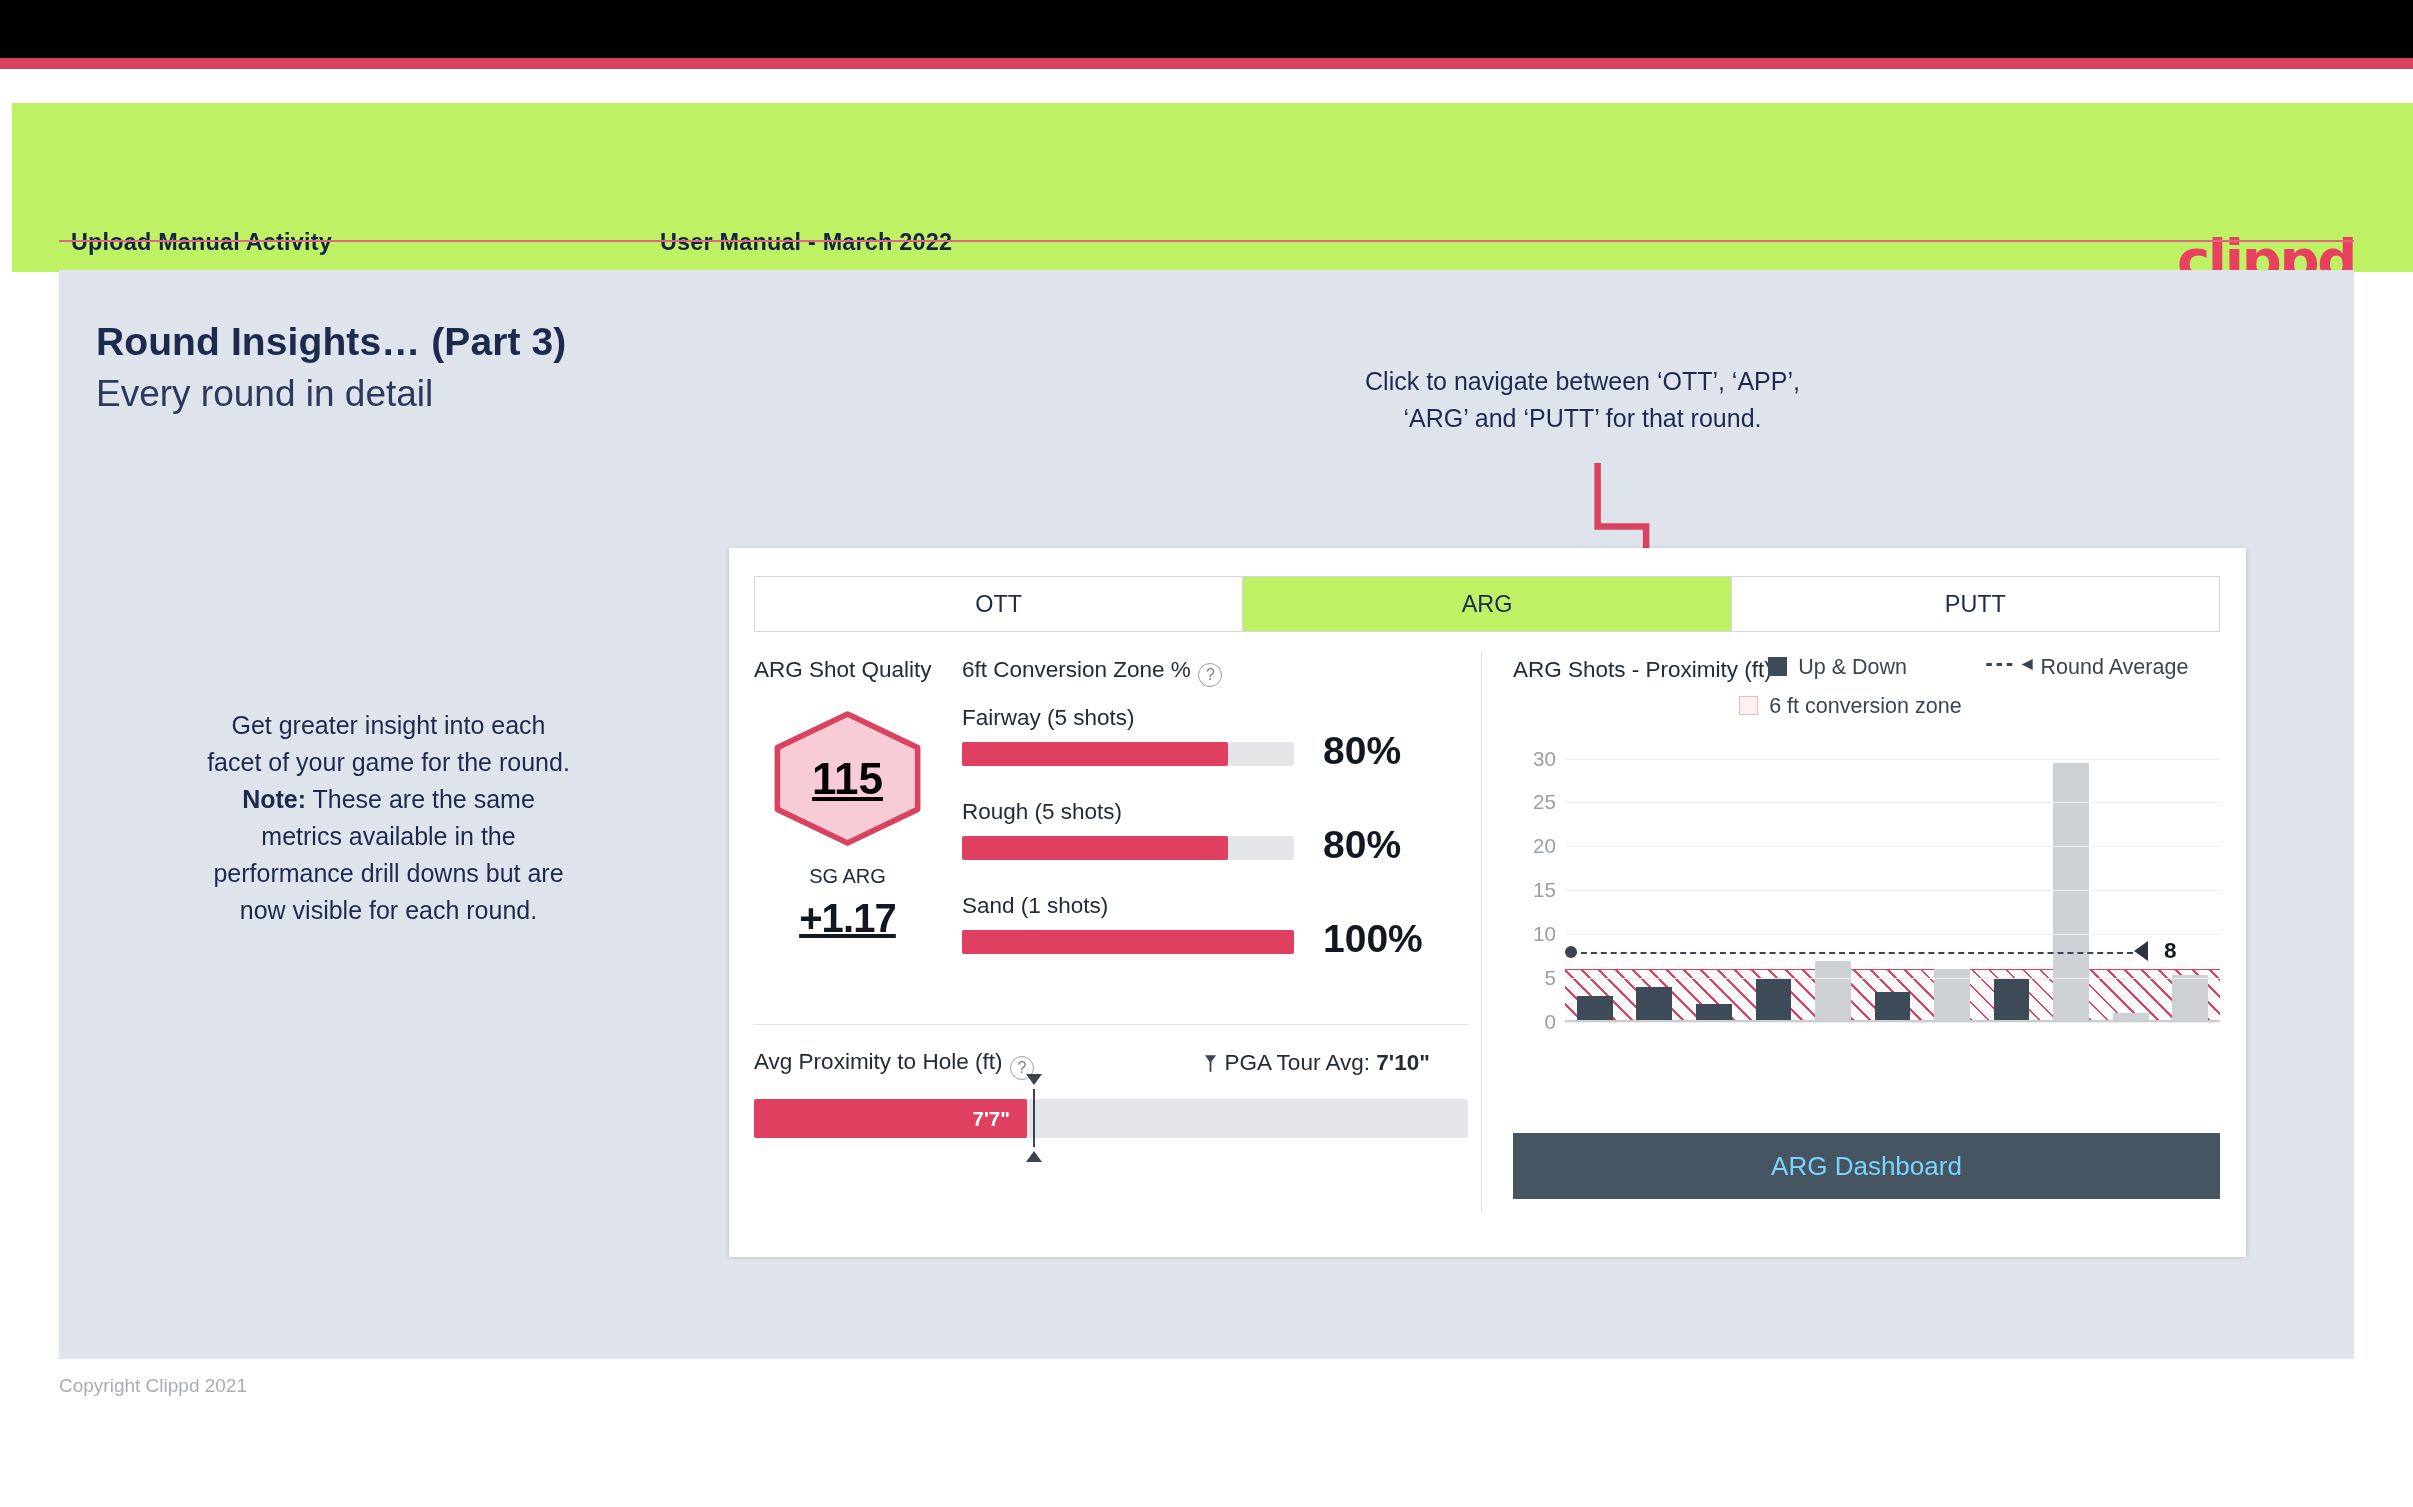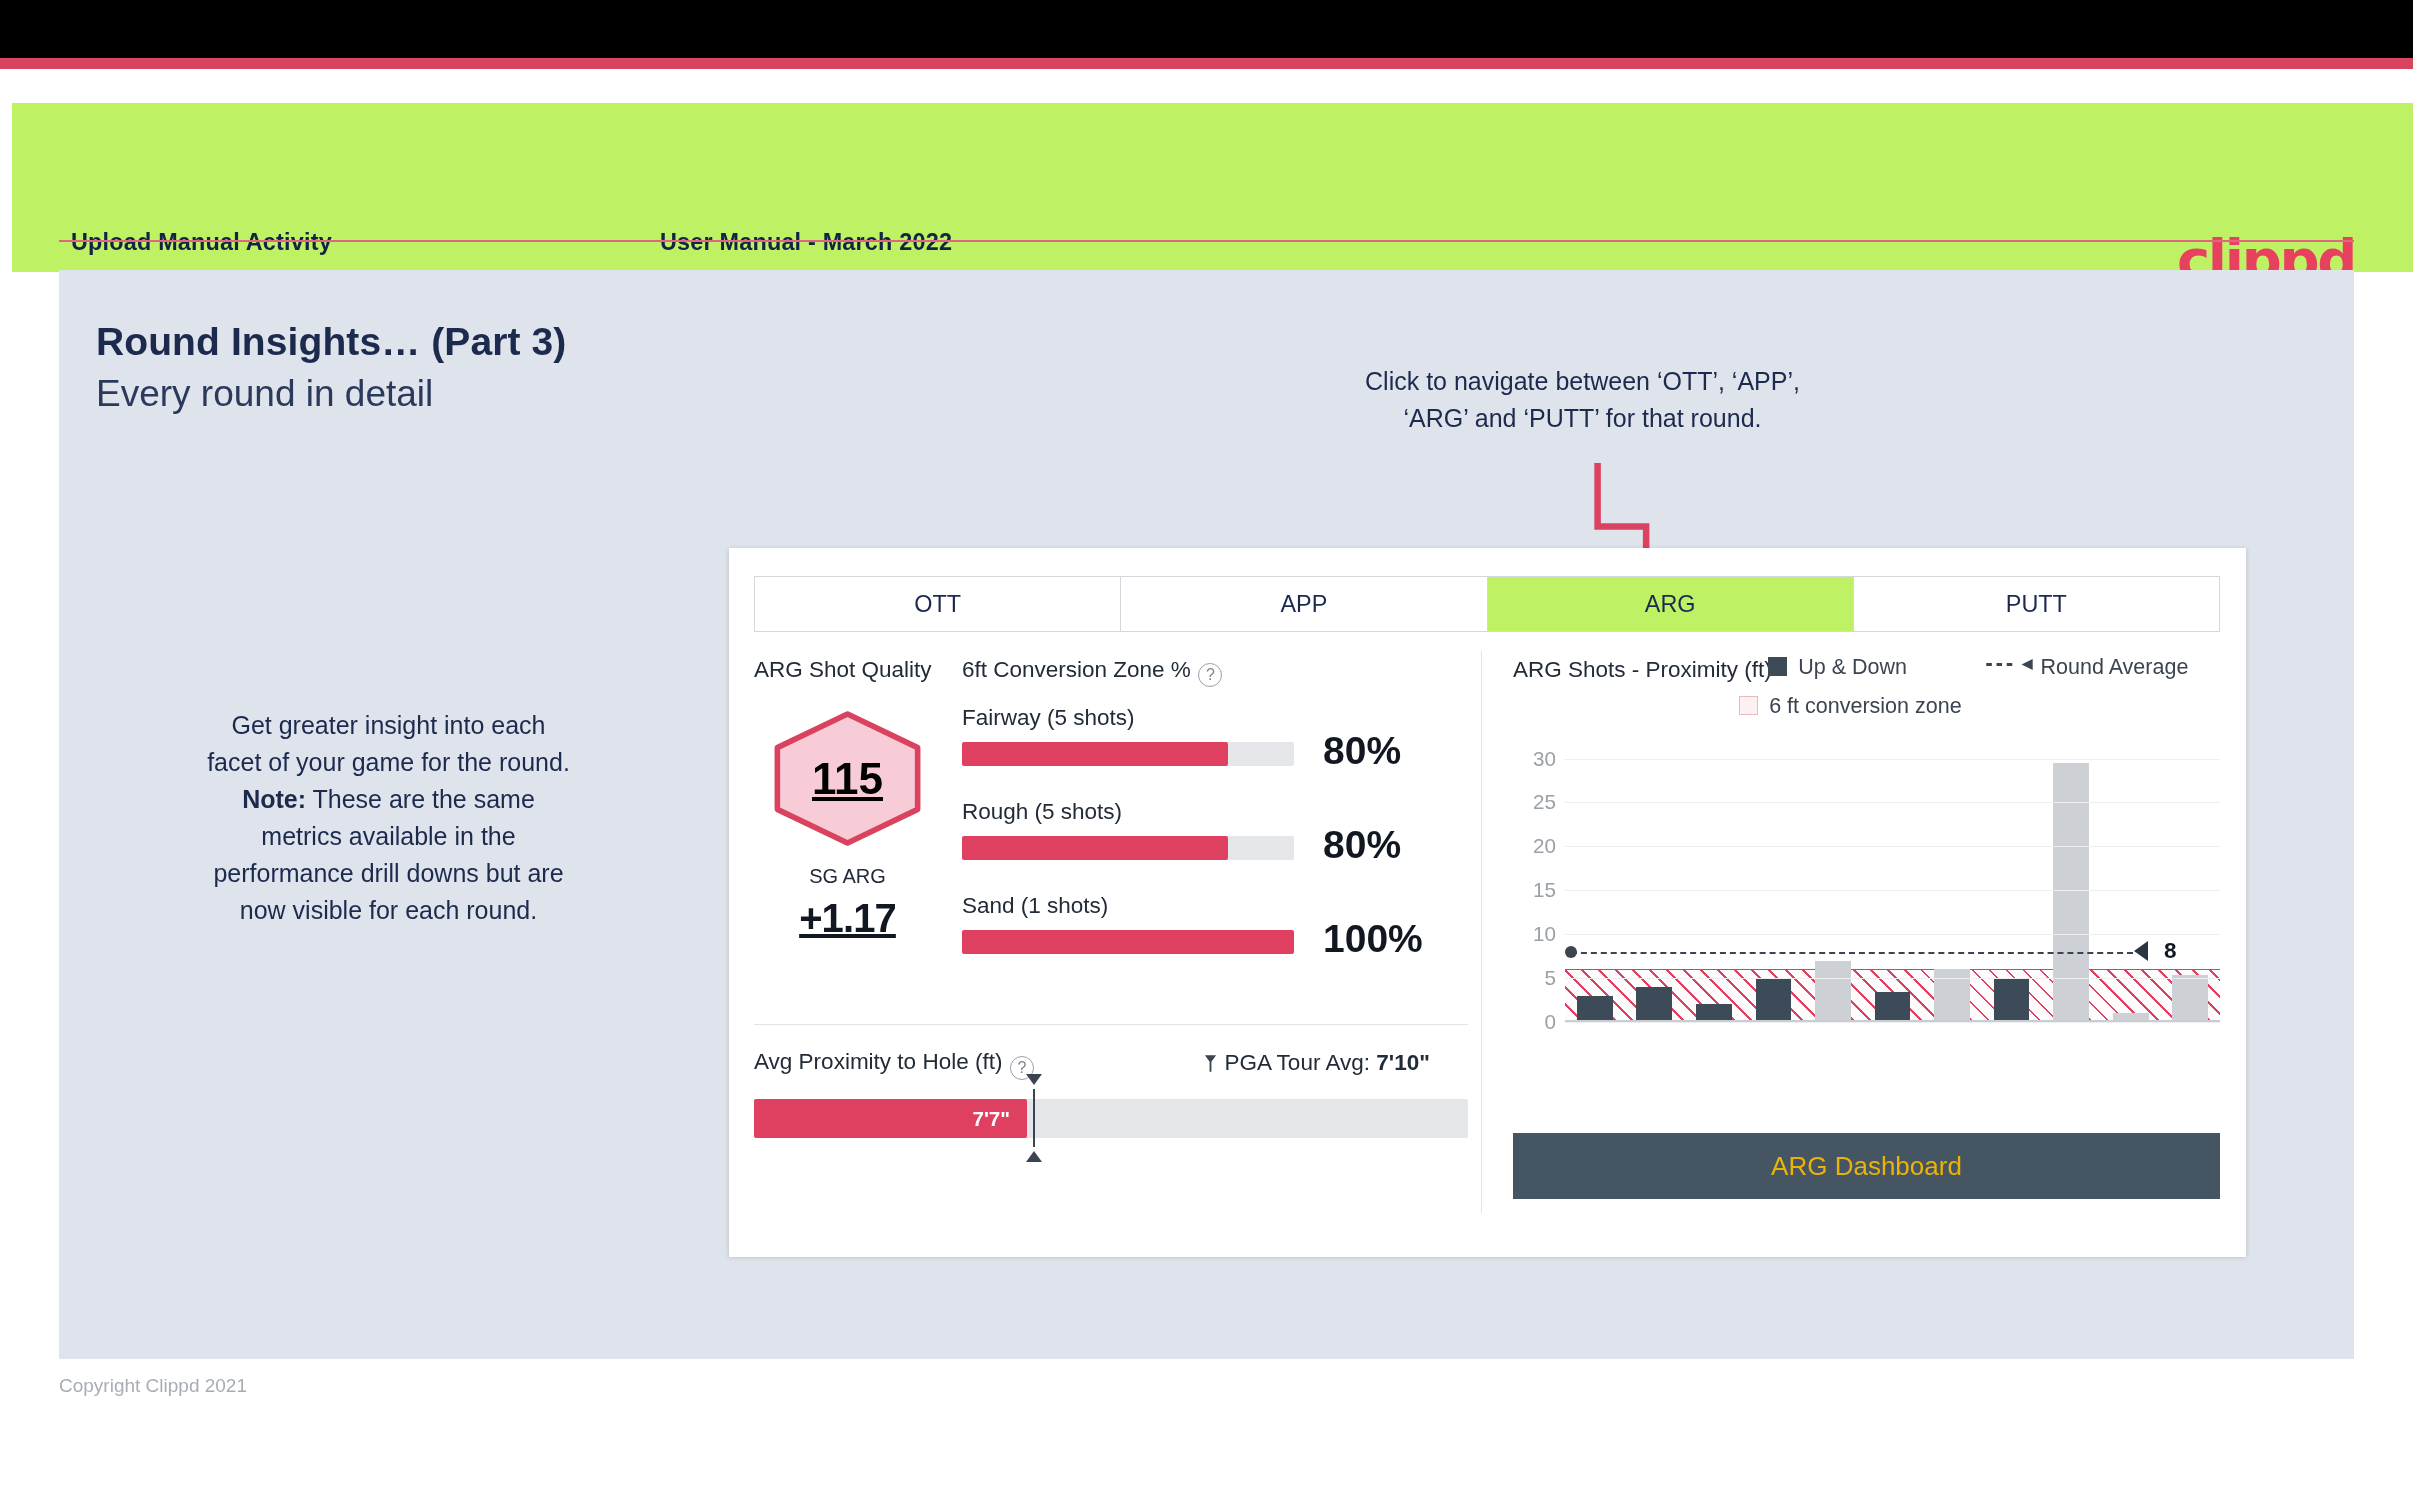--- a/index.html
+++ b/index.html
@@ -117,21 +117,21 @@
   .bar.ud { background:#3d4a57; }
   .bar.pl { background:#cdd1d5; }
   .axisline { position:absolute; left:0; bottom:0; width:100%; height:1.9px; background:#c9ccd1; }
   .avgline { position:absolute; left:0; height:0; border-top:2.8px dashed #3b4450; }
   .avgdot  { position:absolute; width:12px; height:12px; border-radius:50%; background:#3b4450; }
   .avgtri  { position:absolute; width:0;height:0;border-top:10.3px solid transparent;
              border-bottom:10.3px solid transparent; border-right:14px solid #2b3440; }
   .avgtxt  { position:absolute; font-size:22.5px; font-weight:700; color:#121821; }
 
   .dashbtn { position:absolute; left:1513px; top:1133px; width:707px; height:66px; background:#465562;
-             color:#eab308; font-size:26px; display:flex; align-items:center; justify-content:center; }
+             color:#7dd3fc; font-size:26px; display:flex; align-items:center; justify-content:center; }
 
   .copyright { position:absolute; left:59px; top:1375px; font-size:19px; color:#a8adb5; }
 </style>
 </head>
 <body>
 
 <div class="slide">
 
   <div class="blackbar"></div>
   <div class="redbar"></div>
@@ -160,23 +160,20 @@
 
   <div class="leftnote">
     <span>Get greater insight into each facet of your game for the round. </span><b>Note:</b><span> These are the same metrics available in the performance drill downs but are now visible for each round.</span>
   </div>
 
   <div class="card"></div>
 
   <div class="tabs" id="tabs">
       <div class="tab">
         <span>OTT</span>
-      </div>
-      <div class="tab">
-        <span>APP</span>
       </div>
       <div class="tab active">
         <span>ARG</span>
       </div>
       <div class="tab">
         <span>PUTT</span>
       </div>
     </div>
 
   <div class="colL">

